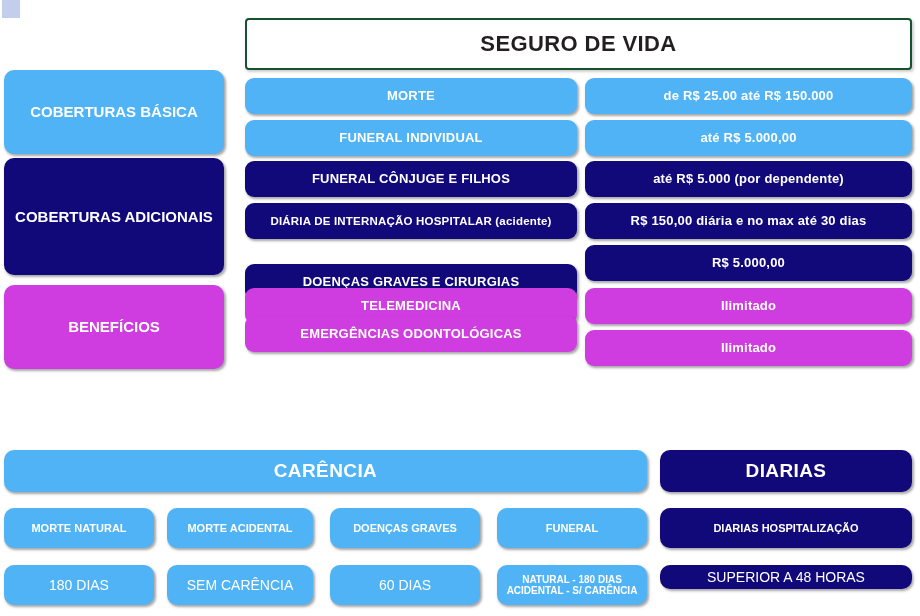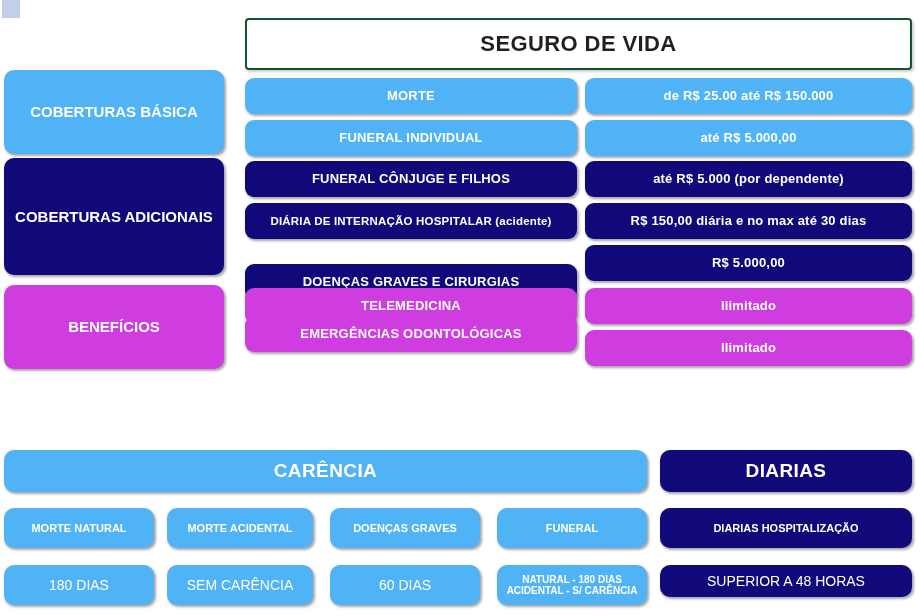--- a/index.html
+++ b/index.html
@@ -233,15 +233,15 @@
   <span class="l1">NATURAL - 180 DIAS</span>
   <span class="l2">ACIDENTAL - S/ CARÊNCIA</span>
 </div>
 
 <div class="sec-head navy" style="left:660px;top:450px;width:252px;height:42px;">
   <span>DIARIAS</span>
 </div>
 <div class="cell navy" style="left:660px;top:508px;width:252px;height:40px;">
   <span>DIARIAS HOSPITALIZAÇÃO</span>
 </div>
-<div class="cell navy light" style="left:660px;top:565px;width:252px;height:32px;font-size:14px;">
+<div class="cell navy light" style="left:660px;top:565px;width:252px;height:24px;font-size:14px;">
   <span>SUPERIOR A 48 HORAS</span>
 </div>
 
 </body></html>

